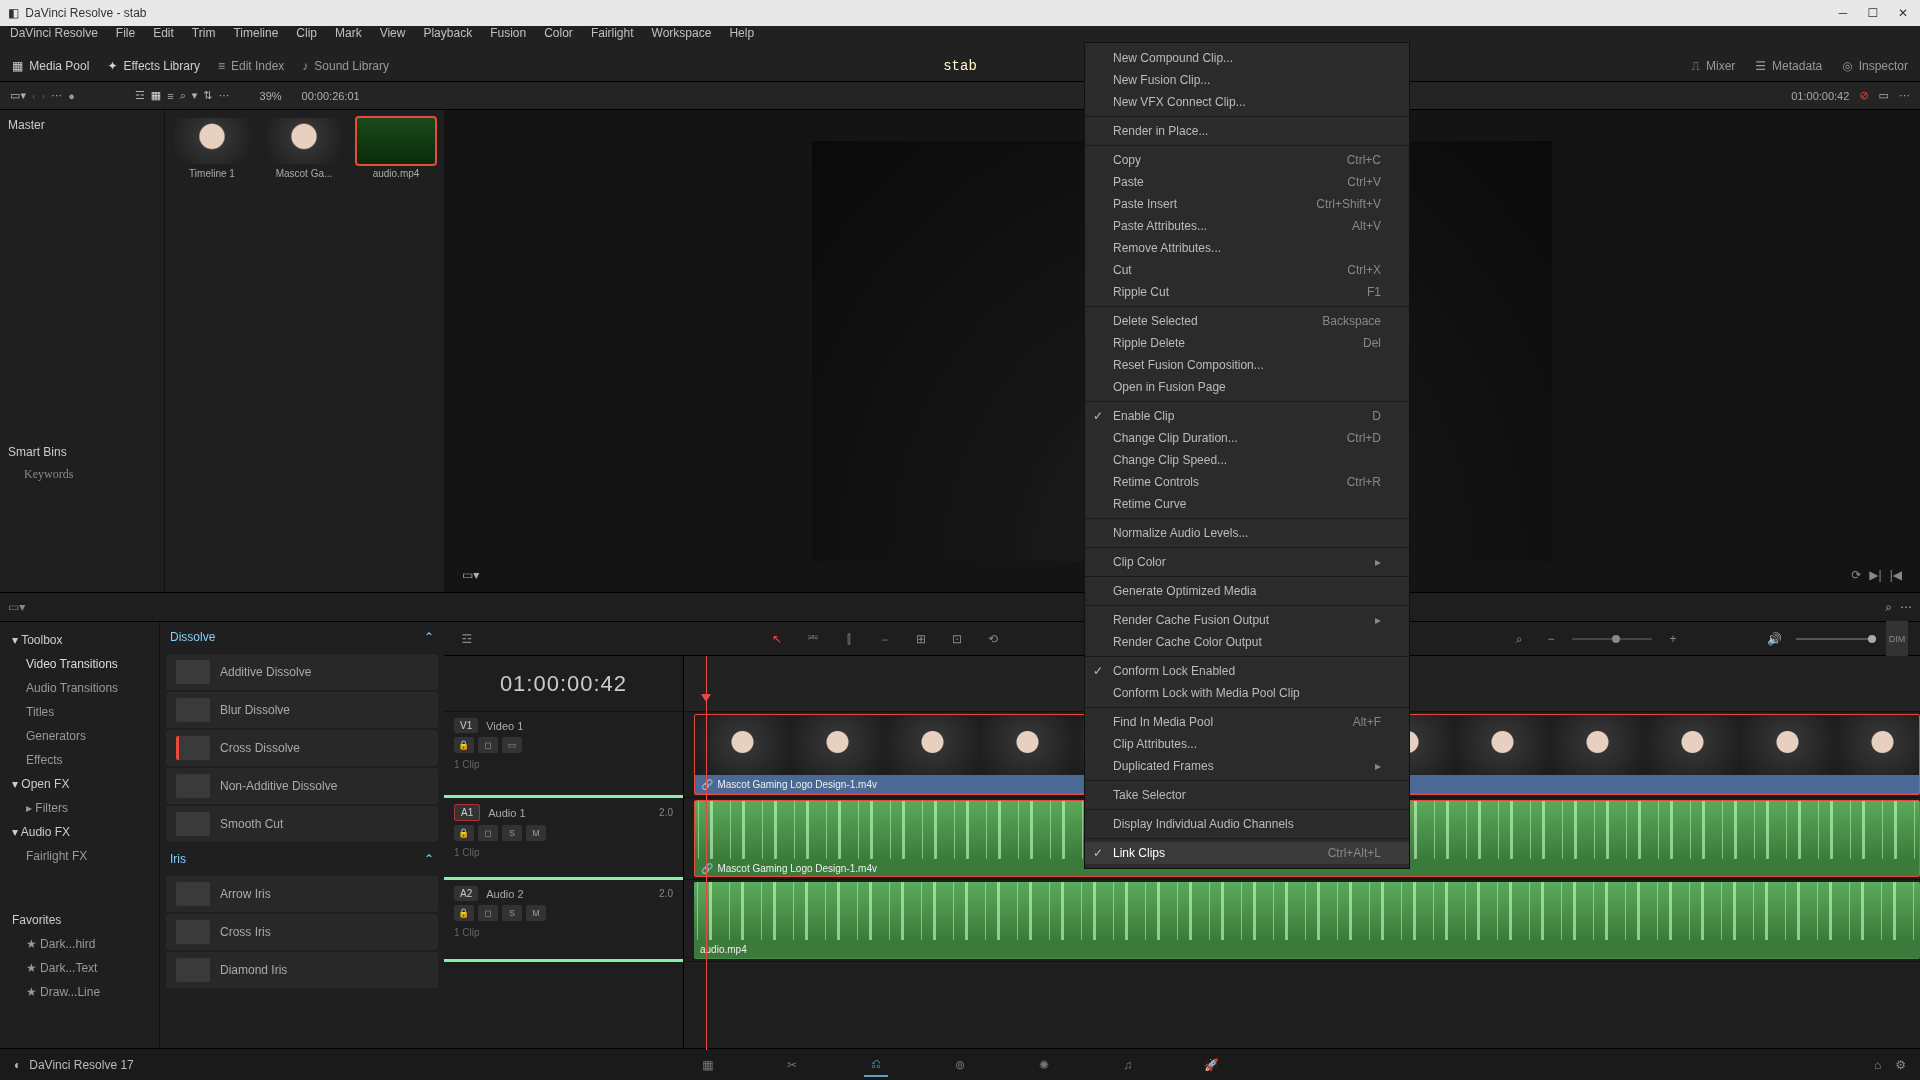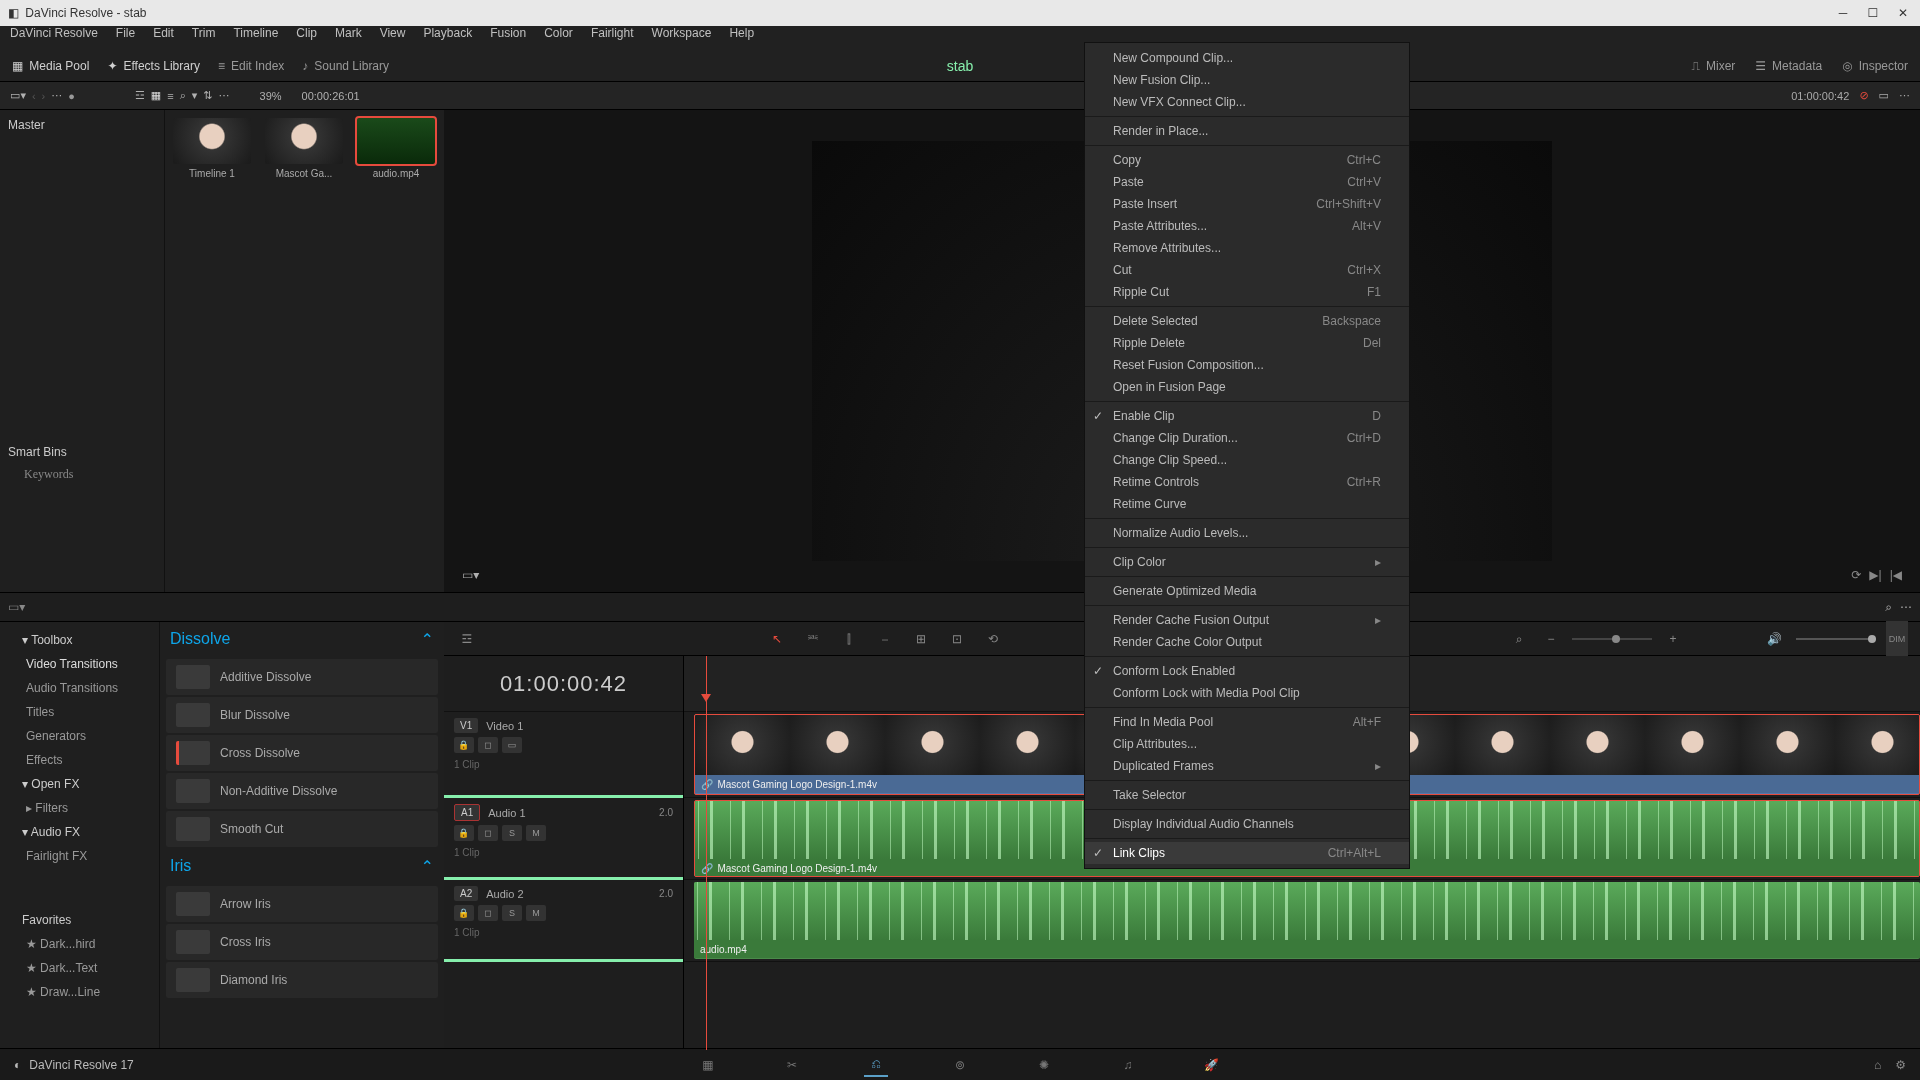--- a/index.html
+++ b/index.html
@@ -9,21 +9,21 @@
 .titlebar-left { display: flex; align-items: center; gap: 6px; color: #333; font-size: 12px; }
 .titlebar-right { display: flex; gap: 12px; }
 .win-btn { width: 18px; height: 18px; display: flex; align-items: center; justify-content: center; color: #333; }
 
 .menubar { height: 24px; background: #212121; display: flex; align-items: flex-start; padding: 0 10px; gap: 18px; font-size: 12px; }
 .menubar span { color: #c0c0c0; cursor: default; }
 
 .toolbar { height: 32px; background: #212121; display: flex; align-items: center; padding: 0 12px; gap: 18px; border-bottom: 1px solid #000; }
 .tool-group { display: flex; align-items: center; gap: 6px; color: #999; font-size: 12px; }
 .tool-active { color: #d0d0d0; }
-.project-title { position: absolute; left: 50%; transform: translateX(-50%); color: #86efac; font-size: 14px; }
+.project-title { position: absolute; left: 50%; transform: translateX(-50%); color: #fef9c3; font-size: 14px; font-family: Liberation Mono, monospace; }
 .toolbar-right { margin-left: auto; display: flex; gap: 20px; }
 
 .view-opts { height: 28px; background: #242424; display: flex; align-items: center; padding: 0 10px; gap: 10px; border-bottom: 1px solid #000; font-size: 11px; }
 .view-group { display: flex; gap: 6px; align-items: center; }
 .vo-right { margin-left: auto; display: flex; gap: 10px; align-items: center; color: #aaa; }
 
 .main { display: flex; height: 482px; }
 .media-panel { width: 444px; background: #1f1f1f; display: flex; }
 .bin-list { width: 165px; border-right: 1px solid #111; padding: 8px; }
 .bin-header { color: #ccc; margin-bottom: 18px; font-size: 12px; }
@@ -43,24 +43,24 @@
 .viewer-ctrl-left { position: absolute; left: 18px; display: flex; gap: 8px; }
 .viewer-ctrl-right { position: absolute; right: 18px; display: flex; gap: 8px; }
 
 .mid-bar { height: 30px; background: #1e1e1e; border-top: 1px solid #000; border-bottom: 1px solid #000; display: flex; align-items: center; padding: 0 8px; }
 
 .lower { display: flex; height: 428px; }
 .effects-panel { width: 444px; background: #1f1f1f; display: flex; }
 .fx-tree { width: 160px; border-right: 1px solid #111; padding: 6px 0; }
 .fx-item { padding: 5px 20px; font-size: 12px; color: #999; }
 .fx-item.active { color: #ddd; }
-.fx-cat { padding: 5px 12px; color: #ccc; margin-left: 10px; }
+.fx-cat { padding: 5px 12px; color: #ccc; }
 .fx-sub { padding-left: 26px; }
 .fx-list { flex: 1; overflow-y: auto; }
-.fx-header { padding: 8px 10px; display: flex; justify-content: space-between; color: #0ea5e9; font-size: 16px; }
+.fx-header { padding: 8px 10px; display: flex; justify-content: space-between; color: #7dd3fc; font-size: 12px; }
 .fx-row { display: flex; align-items: center; gap: 10px; padding: 6px 10px; margin: 2px 6px; background: #282828; border-radius: 2px; }
 .fx-icon { width: 34px; height: 24px; background: #3a3a3a; border-radius: 2px; position: relative; }
 .fx-label { font-size: 12px; color: #aaa; }
 
 .timeline-panel { flex: 1; background: #1e1e1e; display: flex; flex-direction: column; }
 .tl-toolbar { height: 34px; display: flex; align-items: center; padding: 0 12px; gap: 14px; border-bottom: 1px solid #000; }
 .tl-tool { width: 22px; height: 22px; display: flex; align-items: center; justify-content: center; color: #888; }
 .tl-tool.active { color: #e64b3d; }
 .tl-toolbar-right { margin-left: auto; display: flex; align-items: center; gap: 10px; }
 .tl-body { flex: 1; display: flex; }

